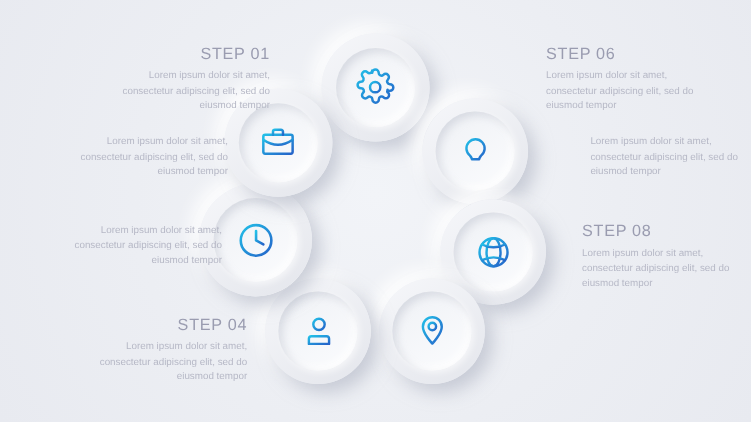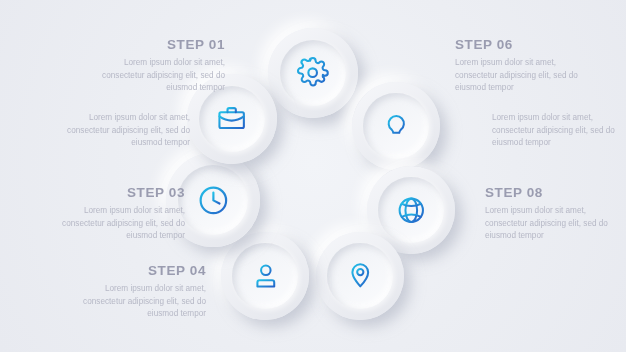--- a/index.html
+++ b/index.html
@@ -57,21 +57,21 @@
     display: block;
   }
 
   
   .label {
     position: absolute;
     width: 128px;
   }
   .label .step-title {
     font-size: 13.5px;
-    font-weight: bold;
+    font-weight: normal;
     letter-spacing: 0.6px;
     color: #9a9cb0;
     margin: 0 0 4px 0;
     line-height: 1.1;
   }
   .label .step-desc {
     font-size: 8.2px;
     line-height: 1.55;
     color: #b6b8c6;
     margin: 0;
@@ -214,21 +214,20 @@
   <div class="label right-align" style="left:97px; top:38px;">
     <p class="step-title">STEP 01</p>
     <p class="step-desc">Lorem ipsum dolor sit amet, consectetur adipiscing elit, sed do eiusmod tempor</p>
   </div>
 
   <div class="label right-align" style="left:62px; top:112px;">
     <p class="step-desc">Lorem ipsum dolor sit amet, consectetur adipiscing elit, sed do eiusmod tempor</p>
   </div>
 
   <div class="label right-align" style="left:57px; top:186px;">
-    <p class="step-title">STEP 03</p>
     <p class="step-desc">Lorem ipsum dolor sit amet, consectetur adipiscing elit, sed do eiusmod tempor</p>
   </div>
 
   <div class="label right-align" style="left:78px; top:264px;">
     <p class="step-title">STEP 04</p>
     <p class="step-desc">Lorem ipsum dolor sit amet, consectetur adipiscing elit, sed do eiusmod tempor</p>
   </div>
 
   <div class="label left-align" style="left:455px; top:38px;">
     <p class="step-title">STEP 06</p>

